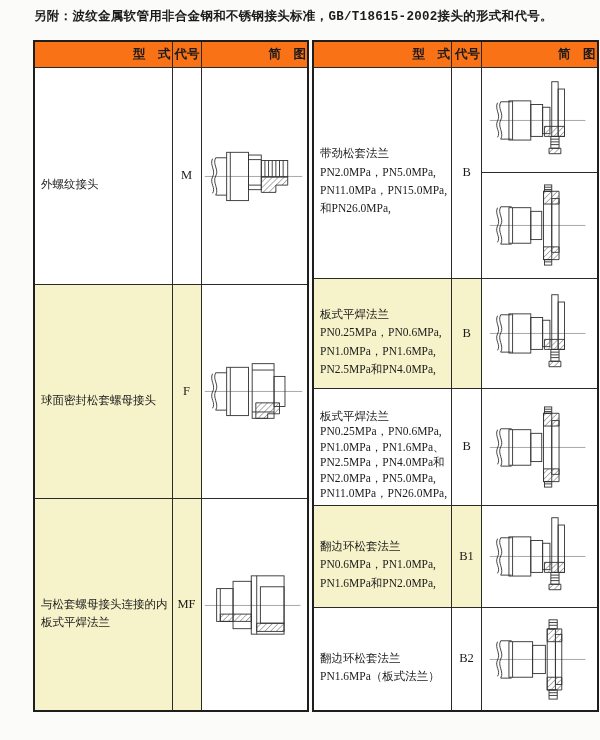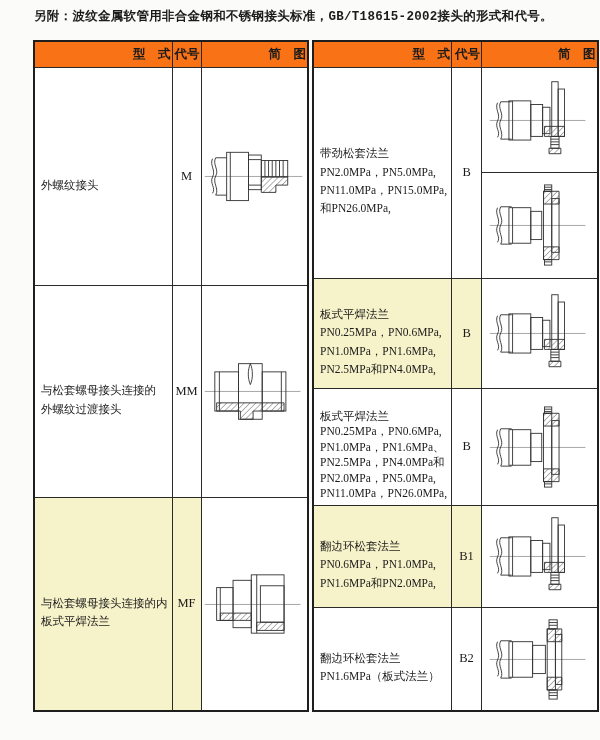--- a/index.html
+++ b/index.html
@@ -176,27 +176,26 @@
     <tbody>
       <tr style="height:91px">
         <td class="type">外螺纹接头</td>
         <td class="code">M</td>
         <td class="diag">
           <svg class="dg" viewBox="0 0 110 90">
               <use href="#s-m"></use>
             </svg>
         </td>
       </tr>
-      <tr style="height:88px">
-        <td class="type">与松套螺母接头连接的
-外螺纹过渡接头</td>
-        <td class="code">MM</td>
-        <td class="diag">
-          <svg class="dg" viewBox="0 0 110 90">
-              <use href="#s-mm"></use>
+      <tr style="height:90px">
+        <td class="type hl">球面密封松套螺母接头</td>
+        <td class="code hl">F</td>
+        <td class="diag">
+          <svg class="dg" viewBox="0 0 110 90">
+              <use href="#s-f"></use>
             </svg>
         </td>
       </tr>
       <tr style="height:89px">
         <td class="type hl">与松套螺母接头连接的内
 板式平焊法兰</td>
         <td class="code hl">MF</td>
         <td class="diag">
           <svg class="dg" viewBox="0 0 110 90">
               <use href="#s-mf"></use>

